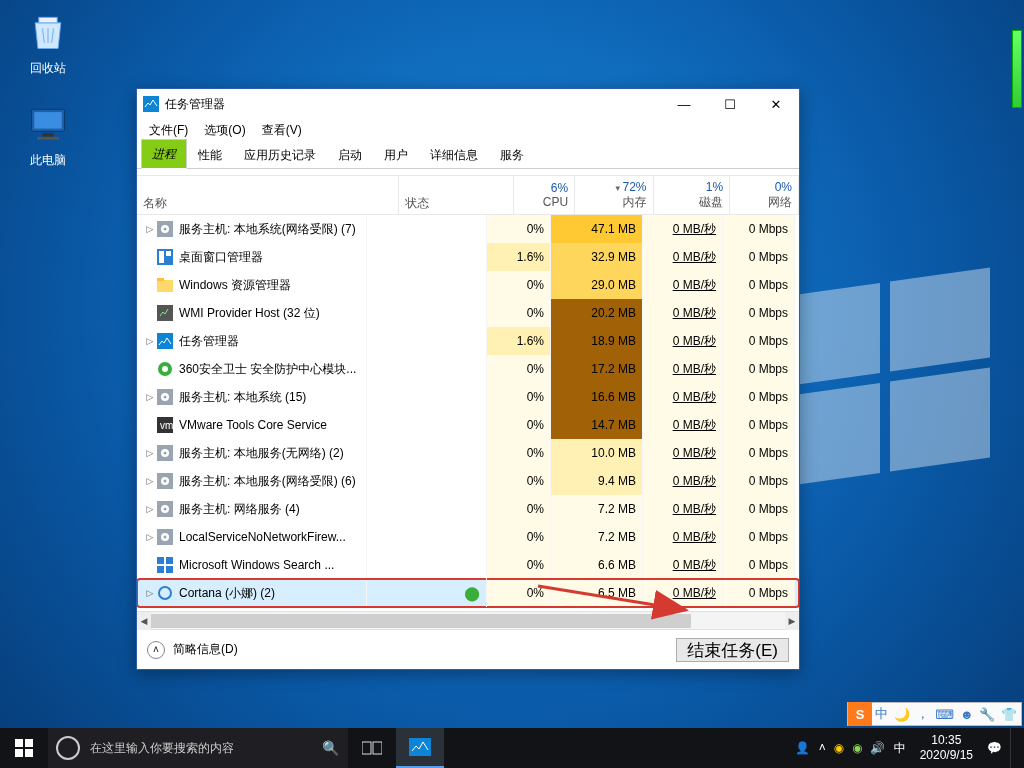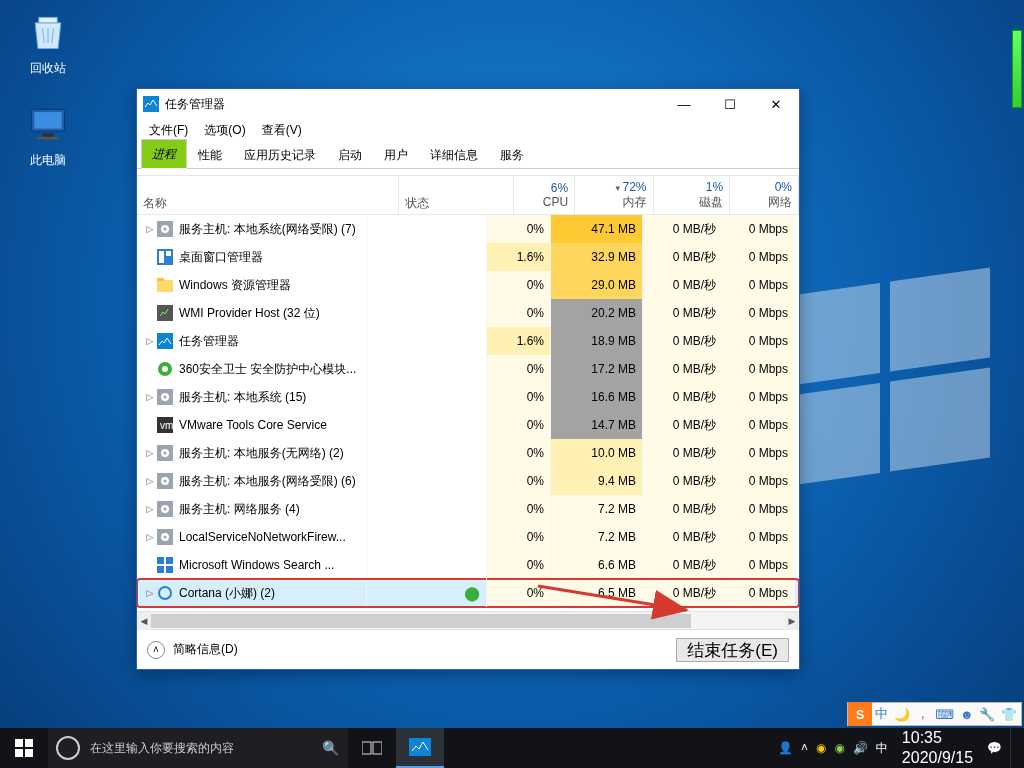--- a/index.html
+++ b/index.html
@@ -56,27 +56,27 @@
   .colhead .col-name .lbl, .colhead .col-status .lbl { text-align:left; }
 
   .rows { flex:1; overflow:hidden; position:relative;}
   .row { display:flex; height:28px; align-items:center; }
   .row > div { height:100%; display:flex; align-items:center; border-right:1px solid #f5f5f5; padding:0 6px;}
   .row .c-num { justify-content:flex-end; }
   .row .c-name { width:230px; white-space:nowrap; overflow:hidden; text-overflow:ellipsis;}
   .row .c-status { width:120px; position:relative;}
   .row .c-cpu { width:64px; }
   .row .c-mem { width:92px; }
-  .row .c-disk{ width:80px; }
+  .row .c-disk{ width:80px;text-decoration:underline; }
   .row .c-net { width:72px; }
   .expander { width:14px; text-align:center; color:#666; font-size:9px; }
   .proc-icon { width:16px; height:16px; margin-right:6px; display:inline-flex; align-items:center; justify-content:center; font-size:13px;}
   .heat-low { background:#fffbe6; }
   .heat-m1 { background:#fff0b3; }
-  .heat-m2 { background:#a3a3a3; }
+  .heat-m2 { background:#a16207; }
   .heat-m3 { background:#ffd65c; }
   .heat-m4 { background:#ffc933; }
   .row.selected { background:#d6eefd; }
   .row.highlight-box { outline:2px solid #d43a2f; outline-offset:-1px; border-radius:3px;}
   .leaf-dot { color:#3aae3a; font-size:14px;}
 
   .hscroll { height:18px; border-top:1px solid #e0e0e0; background:#f4f4f4; position:relative;}
   .hscroll .thumb{ position:absolute; left:14px; top:2px; height:14px; width:540px; background:#cfcfcf;}
   .hscroll .arrow{ position:absolute; top:0; width:14px; height:18px; display:flex; align-items:center; justify-content:center; font-size:9px; color:#555; background:#eee;}
   .hscroll .arrow.l{left:0;} .hscroll .arrow.r{right:0;}
@@ -100,21 +100,21 @@
 
   
   .taskbar { position:absolute; left:0; bottom:0; width:1024px; height:40px; background:#111316; display:flex; align-items:center; color:#fff; font-size:12px;}
   .taskbar .start { width:48px; height:40px; display:flex; align-items:center; justify-content:center;}
   .taskbar .search { flex:0 0 300px; height:40px; background:#1f1f23; display:flex; align-items:center; padding:0 8px; color:#ccc;}
   .taskbar .search .o { width:24px; height:24px; border:2px solid #ccc; border-radius:50%; margin-right:10px;}
   .taskbar .search .mag { margin-left:auto; font-size:14px; color:#ccc;}
   .taskbar .tbtn { width:48px; height:40px; display:flex; align-items:center; justify-content:center; color:#ddd;}
   .taskbar .tbtn.active { background:#2a3138; border-bottom:2px solid #56a0ef;}
   .taskbar .tray { margin-left:auto; display:flex; align-items:center; gap:8px; padding-right:8px;}
-  .taskbar .clock { line-height:1.25; padding:0 6px; font-size:16px;}
+  .taskbar .clock { text-align:center; line-height:1.25; padding:0 6px; font-size:12px;}
   .taskbar .showdesk{ width:6px; height:40px; border-left:1px solid #333;}
 </style>
 </head>
 <body>
 
 <div class="desktop">
   <div class="winlogo"></div>
 
   <div class="desktop-icon recycle">
     <div class="glyph">

